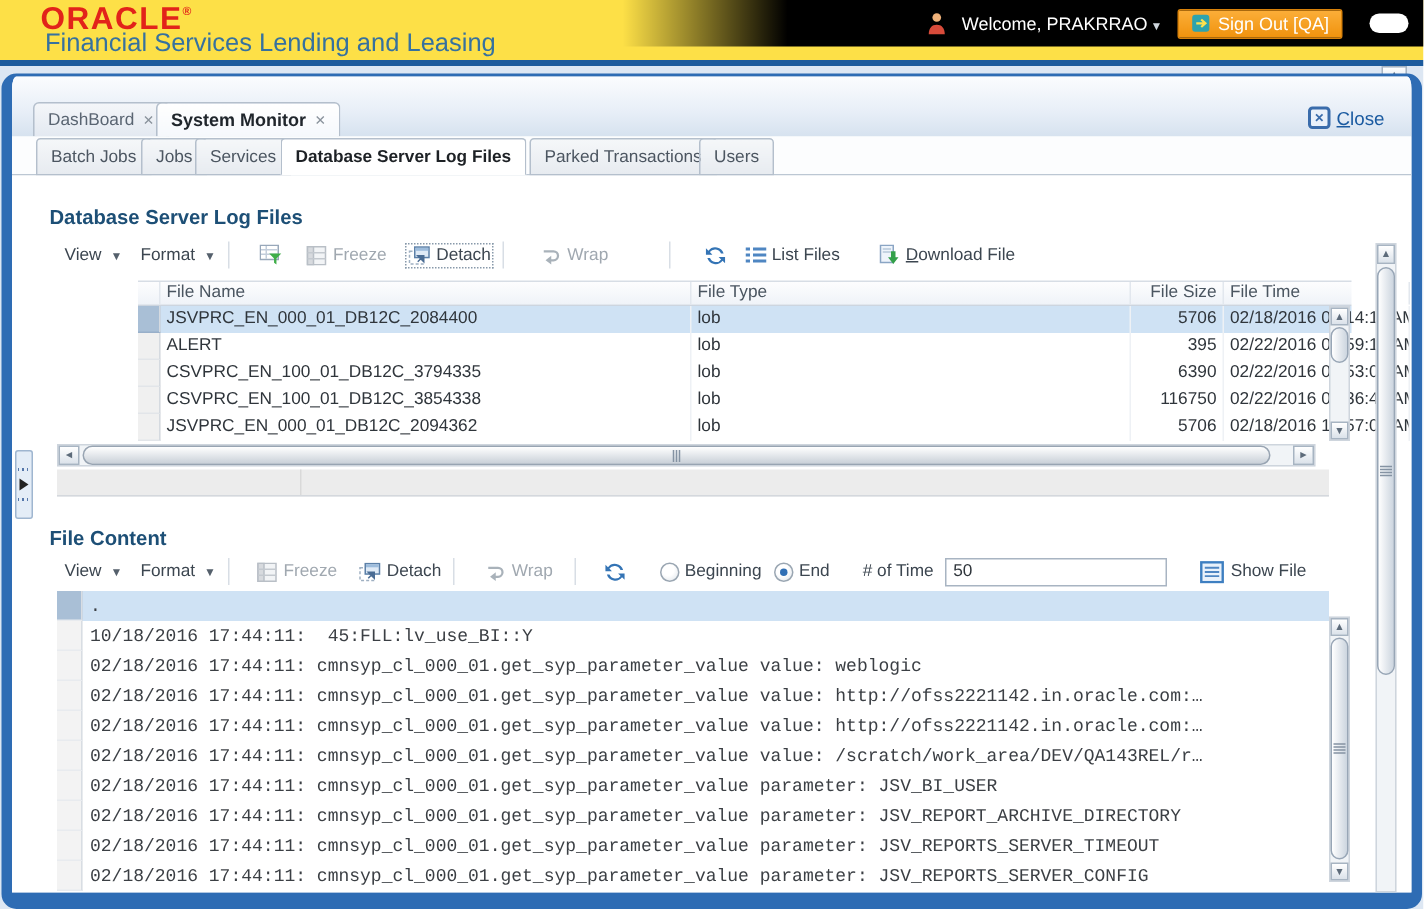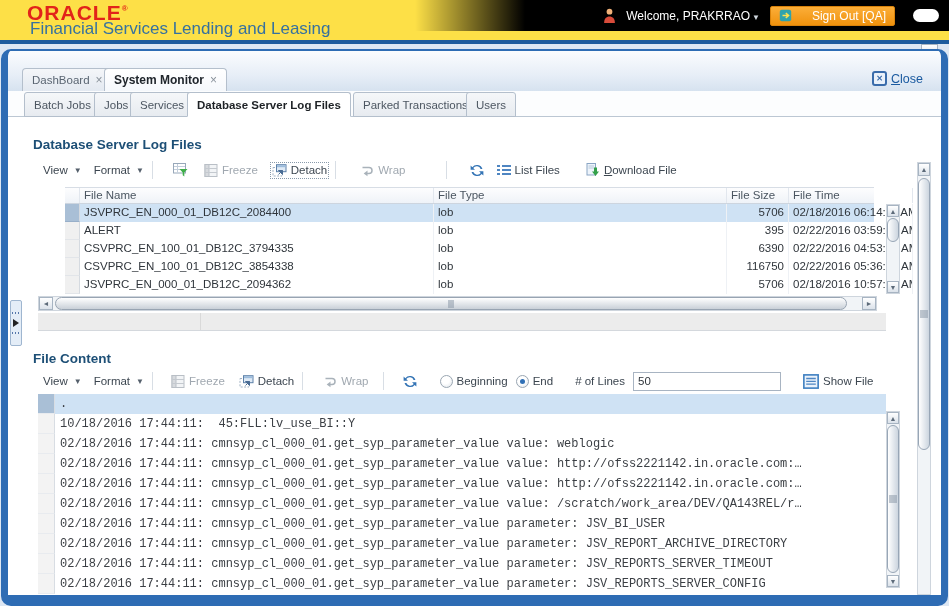--- a/index.html
+++ b/index.html
@@ -10,21 +10,21 @@
   
   #masthead { left:0; top:0; width:949px; height:40px; background:#fde047; }
   #oracleLogo { left:27px; top:1px; color:#e2231a; font-weight:bold; font-size:21px; letter-spacing:1px; }
   #oracleLogo .rmark { font-size:8px; vertical-align:9px; letter-spacing:0; }
   #tagline { left:30px; top:19px; color:#36719f; font-size:17px; }
   #topblack { left:415px; right:0; top:0; height:31px;
       background:linear-gradient(90deg, rgba(0,0,0,0) 0px, #000 110px);
       display:flex; align-items:center; justify-content:flex-end; padding-right:10px; gap:10px; }
   #welcomeTxt { color:#fff; font-size:12px; }
   .caret-w { color:#cfd6dd; font-size:8px; margin-left:2px; }
-  #signoutBtn { display:flex; align-items:center; gap:20px; background:linear-gradient(#fbae39,#f0920d);
+  #signoutBtn { display:flex; align-items:center; gap:5px; background:linear-gradient(#fbae39,#f0920d);
       border:1px solid #d9820a; border-radius:2px; padding:2px 8px; color:#fff; font-size:12px; cursor:pointer; }
   #whitePill { width:26px; height:13px; background:#fff; border-radius:8px; margin-left:8px; }
   #mastheadRule { left:0; top:40px; width:949px; height:4px; background:#1d5b9d; }
 
   
   #page { left:0; top:44px; width:949px; height:562px; background:#dde7f3; }
   #pageUpArrow { right:11px; top:0px; width:17px; height:12px; }
 
   
   #win { left:1px; top:5px; width:947px; height:557px; background:#fff;
@@ -60,26 +60,26 @@
   .toolbar { display:flex; align-items:center; height:26px; font-size:11.5px; color:#3c4650; padding-left:10px; }
   .tb-item { display:flex; align-items:center; gap:4px; white-space:nowrap; cursor:pointer; }
   .tb-item.disabled { color:#a0a8b0; cursor:default; }
   .tb-sep { width:1px; height:18px; background:#d8dee5; margin:0 8px; }
   .caret { font-size:8px; color:#55606c; margin-left:2px; }
   .dashed-focus { outline:1px dotted #8899aa; outline-offset:1px; }
   .ul-first::first-letter { text-decoration:underline; }
   .ul-first { display:inline-block; }
 
   
-  #lfTable { left:18px; top:70px; width:848px;padding-left:39px; }
+  #lfTable { left:45px; top:70px; width:848px;padding-left:39px; }
   .grid-head { display:grid; grid-template-columns:15px 354px 293px 62px 124px; height:17px;
       background:linear-gradient(#fdfdfe,#eff3f8); border-top:1px solid #d7dde5; border-bottom:1px solid #cdd5df;
       font-size:11.5px; color:#4a5560; }
   .grid-head > div { padding:1px 4px 0 4px; border-right:1px solid #e2e7ee; overflow:hidden; white-space:nowrap; }
-  .grid-head .num { }
+  .grid-head .num { text-align:right; }
   .trow { display:grid; grid-template-columns:15px 354px 293px 62px 124px; height:18px; background:#fff;
       font-size:11.5px; color:#2f353b; cursor:default; }
   .trow > div { padding:2px 4px 0 4px; overflow:hidden; white-space:nowrap; border-right:1px solid #eef1f5; }
   .trow .gut { background:#f0f0f0; border-right:1px solid #d5dae0; border-bottom:1px solid #e2e5e9; }
   .trow .num { text-align:right; }
   .trow.sel { background:#cfe2f4; }
   .trow.sel .gut { background:#a9bfd6; border-bottom:1px solid #98afc9; }
 
   
   #fcTable { left:30px; top:277px; width:848px; }
@@ -391,21 +391,21 @@
             </svg>
         </span>
         <span class="tb-item" style="margin-left:22px;">
           <span class="radio"></span>
           <span>Beginning</span>
         </span>
         <span class="tb-item" style="margin-left:8px;">
           <span class="radio on"></span>
           <span>End</span>
         </span>
-        <span style="margin-left:22px; color:#3c4650;"># of Lines</span>
+        <span style="margin-left:22px; color:#3c4650;"># of Time</span>
         <input id="linesInput" style="margin-left: 8px;" value="50">
         <span class="tb-item" style="margin-left:22px;">
           <svg width="16" height="15" viewBox="0 0 15 14">
               <rect x="0.8" y="0.8" width="13.4" height="12.4" fill="#eaf2fb" stroke="#3e7fc1" stroke-width="1.5"></rect>
               <path d="M3 4.2h9M3 6.8h9M3 9.4h9" stroke="#4f86c2" stroke-width="1.2"></path>
             </svg>
           <span>Show File</span>
         </span>
       </div>
 

